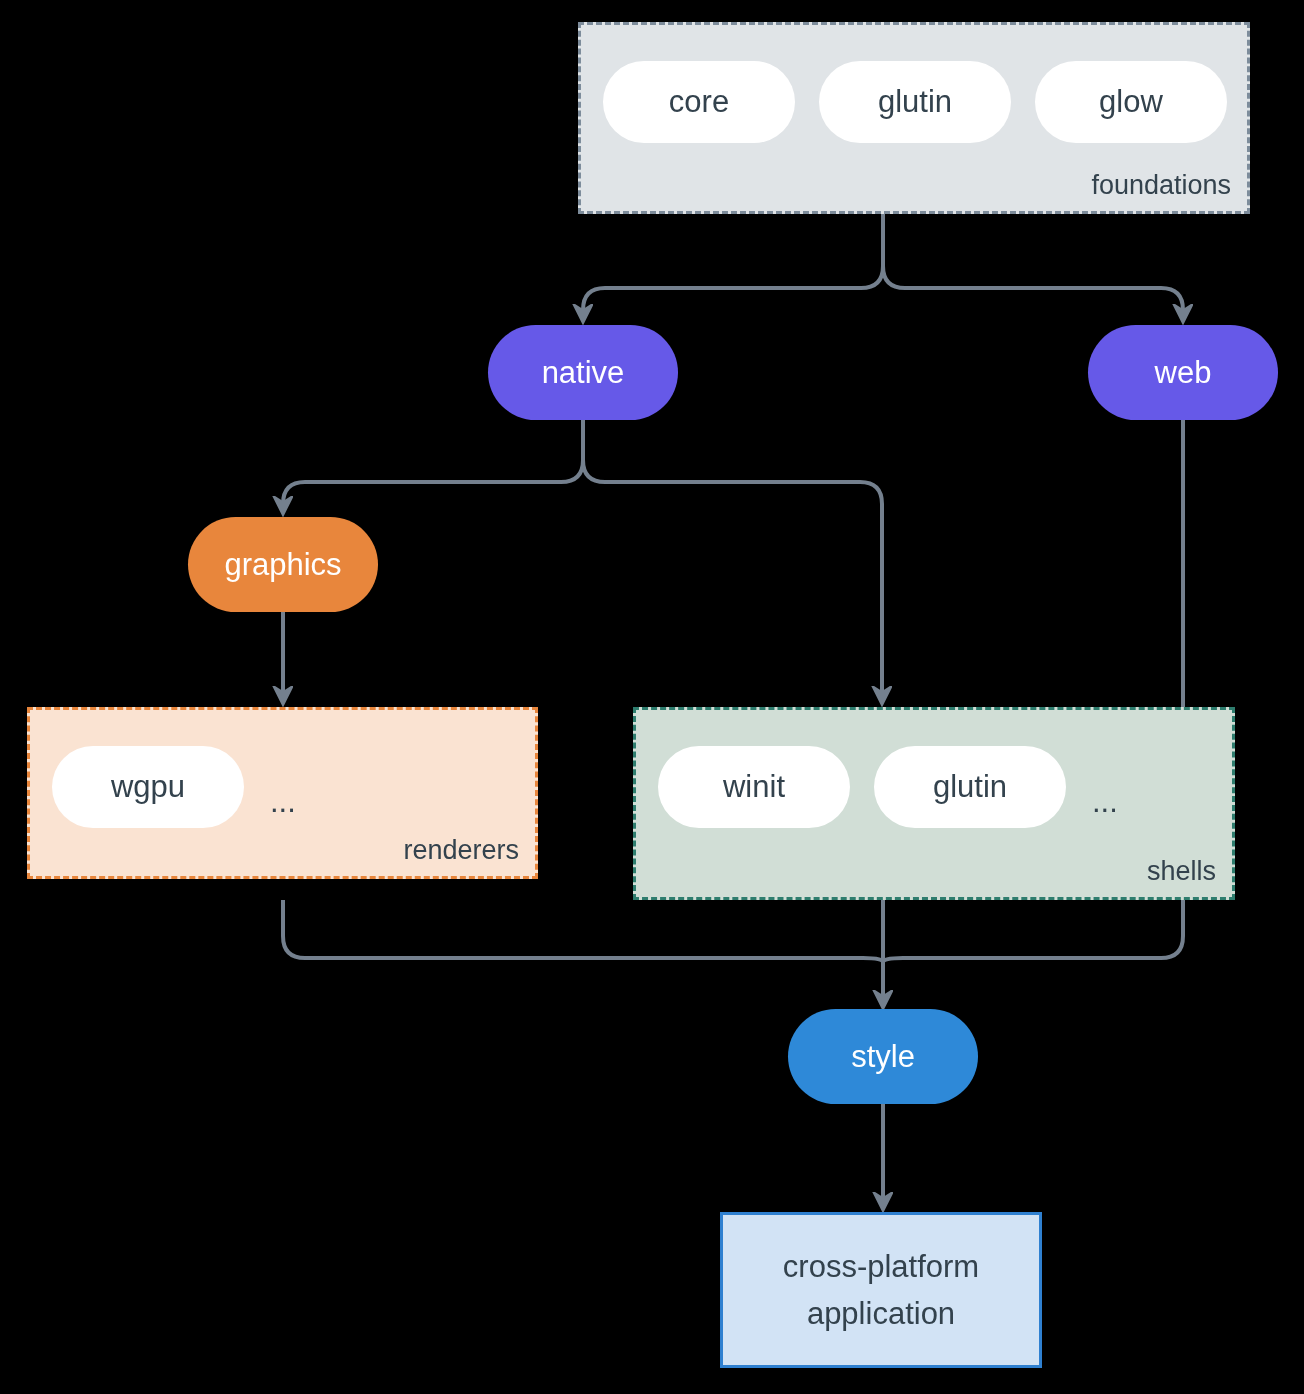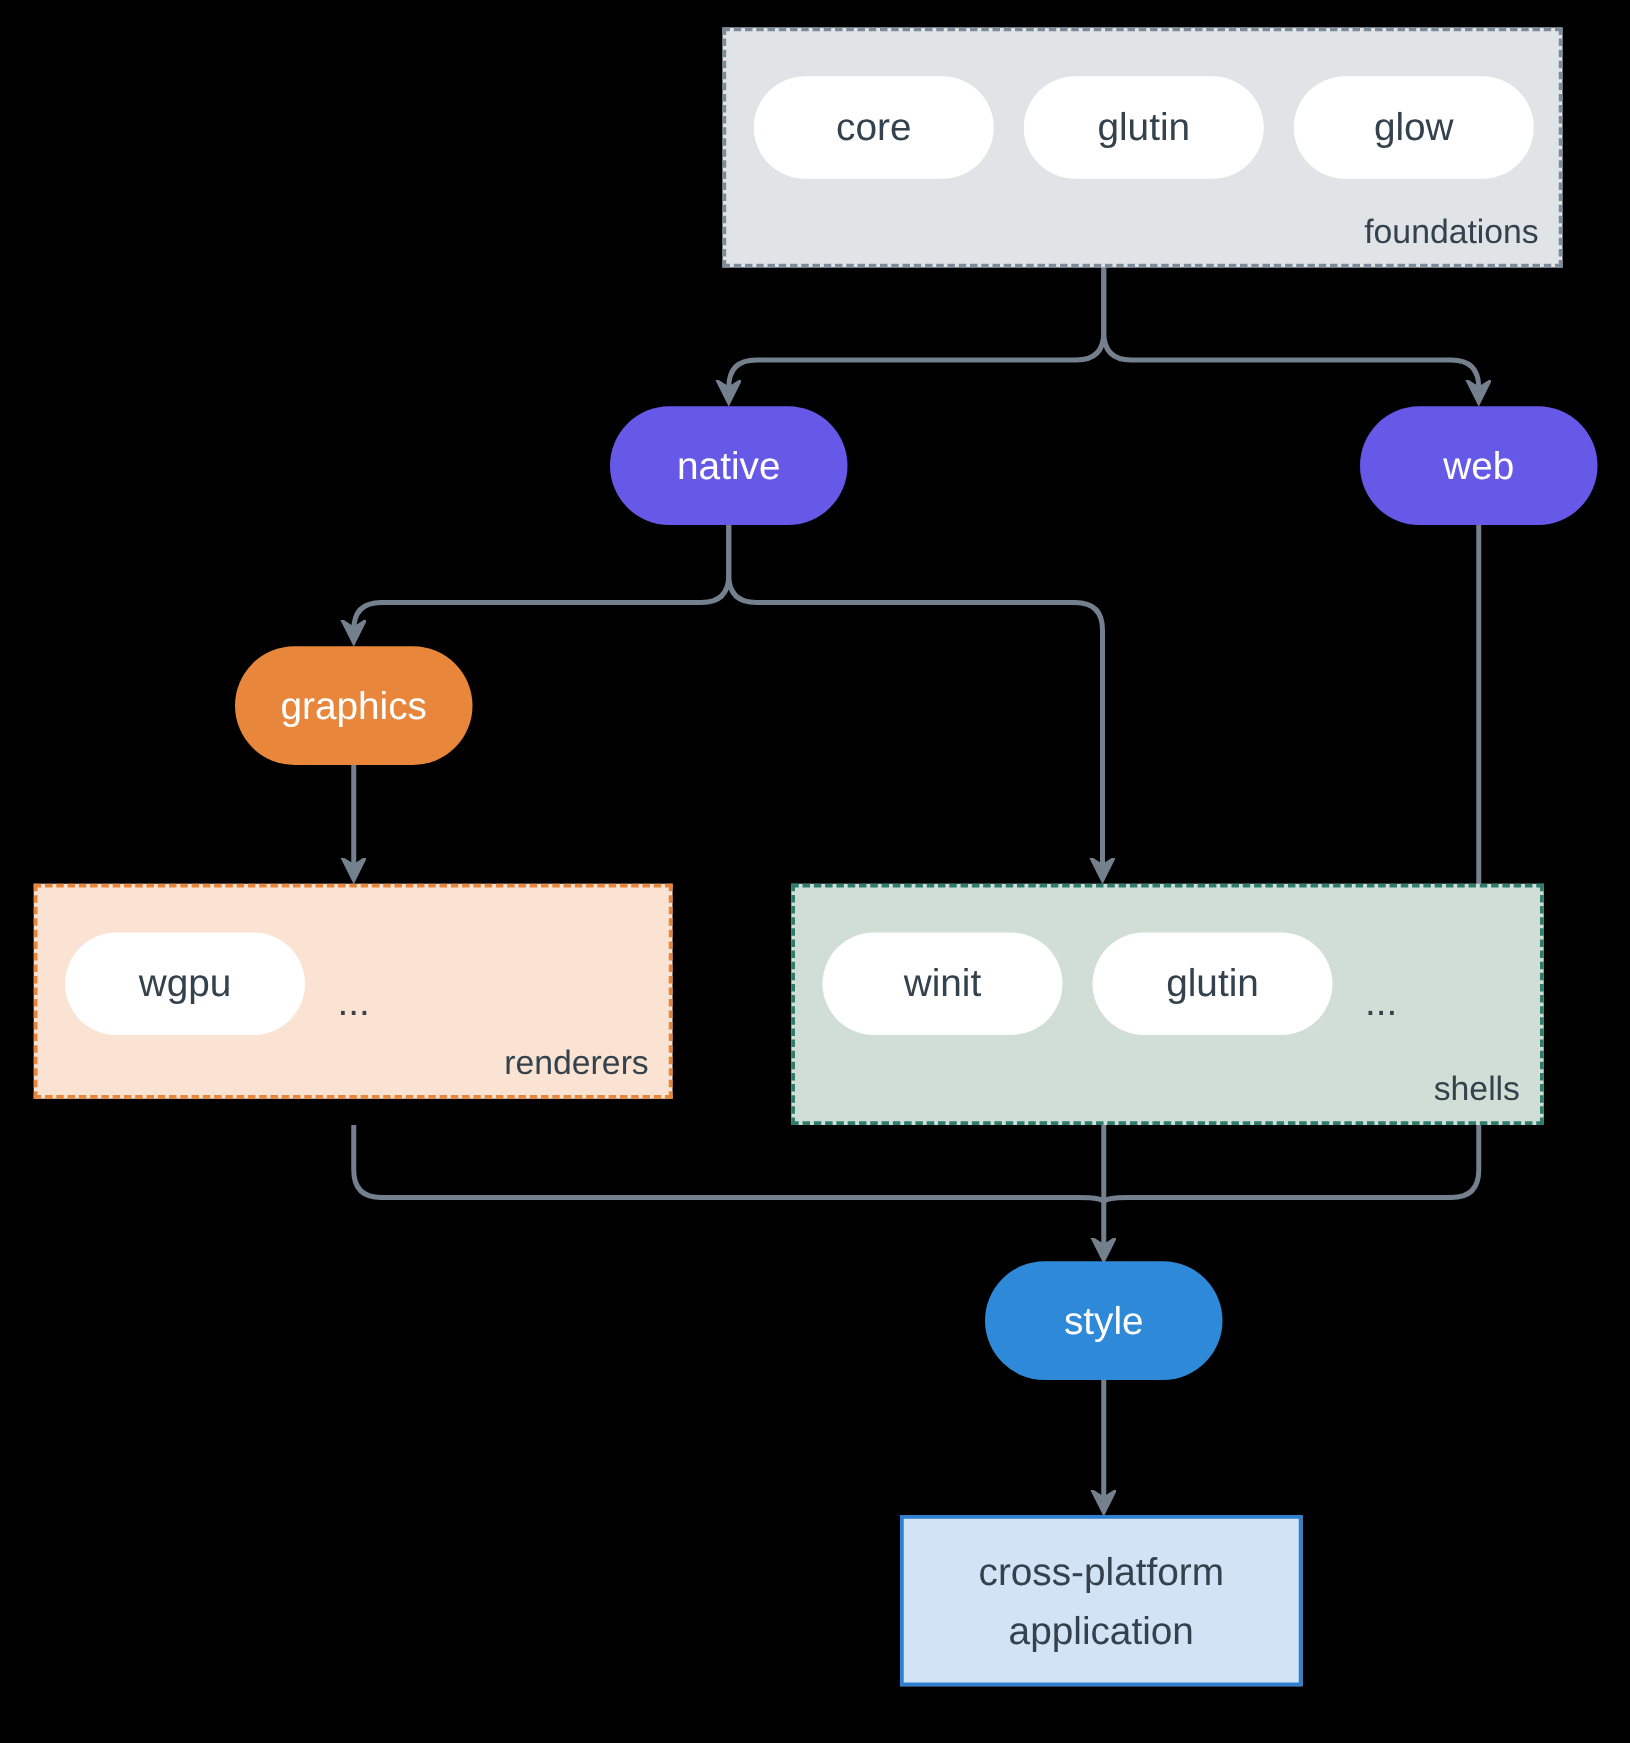--- a/index.html
+++ b/index.html
@@ -52,21 +52,21 @@
     display:flex; align-items:center; justify-content:center;
     color:#ffffff; font-size:31px;
   }
   #node-native   { left:488px;  top:325px;  background:var(--purple); }
   #node-web      { left:1088px; top:325px;  background:var(--purple); }
   #node-graphics { left:188px;  top:517px;  background:var(--orange); }
   #node-iced     { left:788px;  top:1009px; background:var(--blue); }
 
   
   #app-box {
-    position:absolute; left:720px; top:1212px; width:322px; height:137px;
+    position:absolute; left:720px; top:1212px; width:322px; height:156px;
     background:var(--app-fill); border:3px solid var(--app-border);
     box-sizing:border-box;
     display:flex; flex-direction:column; align-items:center; justify-content:center;
     color:var(--text-dark); font-size:31px; line-height:47px; text-align:center;
   }
 </style>
 </head>
 <body>
 
 <svg id="edges" viewBox="0 0 1304 1394" xmlns="http://www.w3.org/2000/svg">

